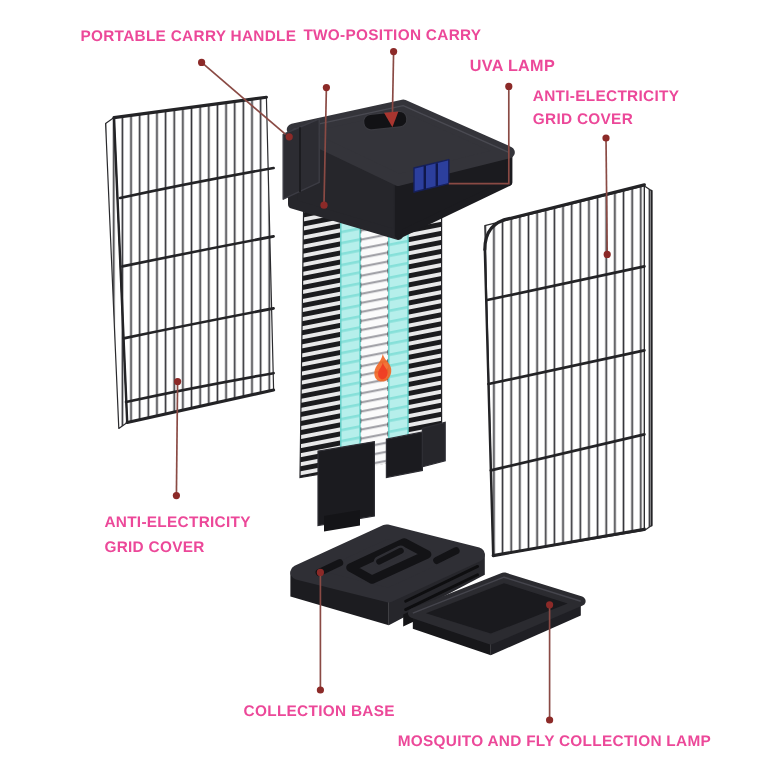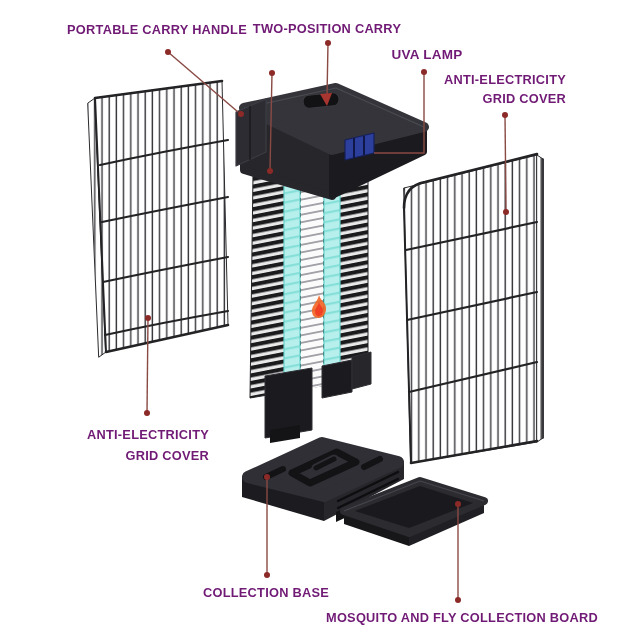--- a/index.html
+++ b/index.html
@@ -4,22 +4,22 @@
 <style>
   html,body{margin:0;padding:0;background:#fff;}
   .stage{position:relative;width:640px;height:640px;background:#ffffff;overflow:hidden;
          font-family:"Liberation Sans",sans-serif;}
   .art{position:absolute;left:0;top:0;z-index:1;}
   .watermark{position:absolute;z-index:2;left:320px;top:300px;transform:translateX(-50%);
              font:700 39px/1 "DejaVu Sans",sans-serif;letter-spacing:-2px;
              color:rgba(150,150,150,.6);pointer-events:none;}
   .flame{position:absolute;z-index:3;left:306px;top:294px;}
   .label{position:absolute;z-index:4;transform:translateX(-50%);
-         font:600 12.8px/1.5 "Liberation Sans",sans-serif;color:#701a75;
-         letter-spacing:.25px;white-space:nowrap;text-align:right;}
+         font:600 12.8px/1.5 "Liberation Sans",sans-serif;color:#ec4899;
+         letter-spacing:.25px;white-space:nowrap;text-align:left;}
 </style>
 </head>
 <body>
 
 <div class="stage">
 
   <svg class="art" width="640" height="640" viewBox="0 0 640 640">
     <defs>
       <pattern id="wires" width="7.2" height="8" patternUnits="userSpaceOnUse">
         <rect width="7.2" height="8" fill="#ffffff"></rect>
@@ -166,15 +166,15 @@
     <div>GRID COVER</div>
   </div>
 
   <div class="label" style="left:148px;top:424px;line-height:1.65">
     <div>ANTI-ELECTRICITY</div>
     <div>GRID COVER</div>
   </div>
 
   <div class="label" style="left:266px;top:583px">COLLECTION BASE</div>
 
-  <div class="label" style="left:462px;top:608px">MOSQUITO AND FLY COLLECTION BOARD</div>
+  <div class="label" style="left:462px;top:608px">MOSQUITO AND FLY COLLECTION LAMP</div>
 
 </div>
 
 </body></html>

